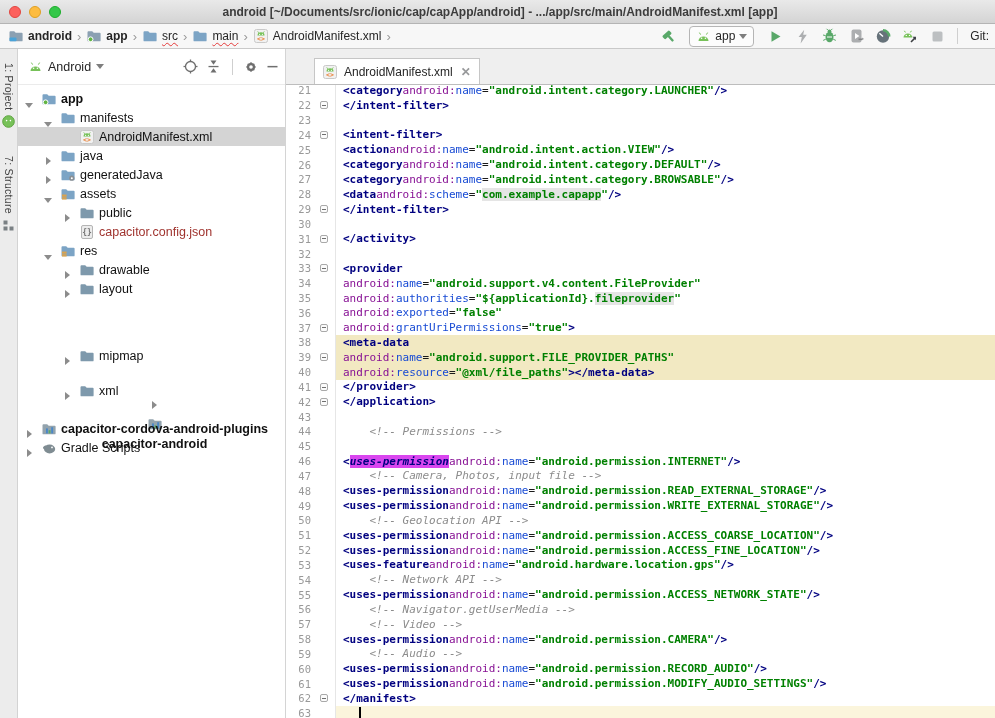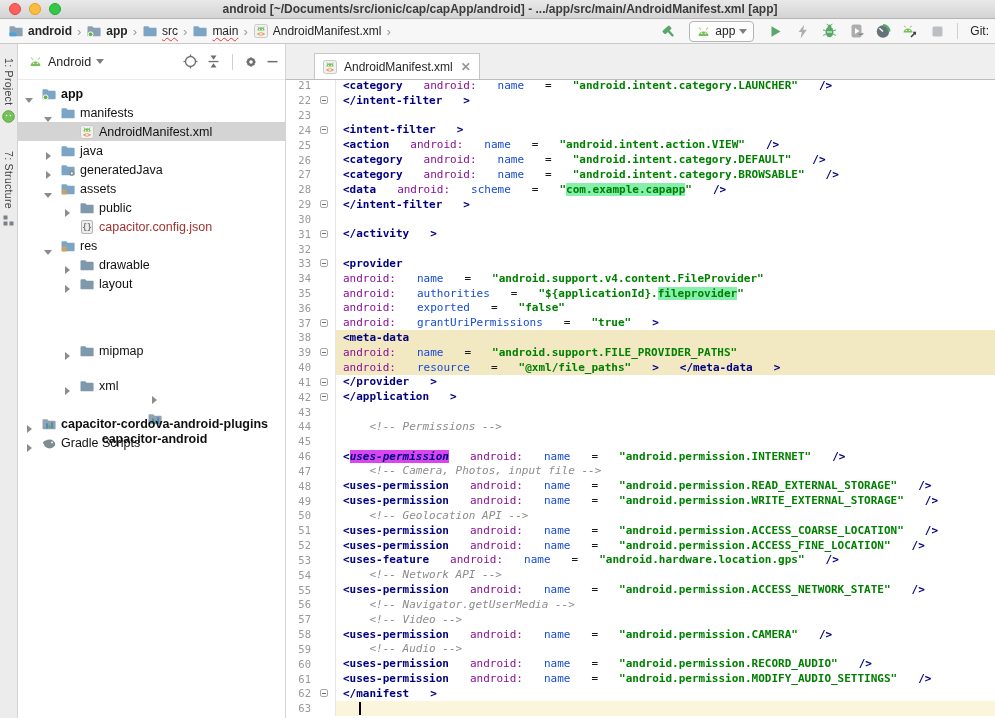--- a/index.html
+++ b/index.html
@@ -1,20 +1,20 @@
 <!DOCTYPE html>
 <html style="--sel-yellow: #f2e9c2; --caret-line: #fbf5dc; --c-tag: #000080; --c-ns: #871094; --c-attr: #174ad4; --c-val: #008000; --c-cmt: #8c8c8c;"><head>
 <meta charset="utf-8">
 <style>
   * { box-sizing: border-box; margin: 0; padding: 0; }
   html,body { width: 995px; height: 718px; overflow: hidden; }
   body { font-family: "Liberation Sans", sans-serif; background: #fff; position: relative; font-size: 12px; color:#1a1a1a; }
 
   
-  .titlebar { height: 19px; background: linear-gradient(#e9e9e9,#d4d4d4); border-bottom: 1px solid #b4b4b4;
+  .titlebar { height: 24px; background: linear-gradient(#e9e9e9,#d4d4d4); border-bottom: 1px solid #b4b4b4;
     display: flex; align-items: center; position: relative; }
   .lights { display: flex; gap: 8px; margin-left: 9px; }
   .light { width: 12px; height: 12px; border-radius: 50%; }
   .light.red { background: #fc615d; border: 1px solid #e14640; }
   .light.yellow { background: #fdbc40; border: 1px solid #dfa023; }
   .light.green { background: #34c749; border: 1px solid #1dad2b; }
   .wintitle { position: absolute; left: 0; right: 0; text-align: center; font-size: 12px; font-weight: bold; color: #3c3c3c; }
   .wintitle .doc-ic { display:inline-block; vertical-align:-3px; margin-right:5px; }
 
   
@@ -64,29 +64,29 @@
   .tab .close { color: #98999b; font-size: 12px; font-weight: bold; padding-left: 2px; cursor: default; }
 
   .codearea { flex: 1; background: #fff; overflow: hidden; position: relative;
     font-family: "DejaVu Sans Mono", monospace; font-size: 11px; }
   .lines { margin-top: -2px; }
   .cline { height: 14.83px; display: flex; align-items: center; white-space: pre; }
   .gut-num { width: 30px; flex: 0 0 30px; text-align: right; padding-right: 5px; color: #999999; font-size: 10.5px; }
   .gut-fold { width: 20px; flex: 0 0 20px; border-right: 1px solid #e6e6e6; align-self: stretch; position: relative; }
   .foldbox { position: absolute; left: 4px; top: 3.5px; width: 8px; height: 8px; background: #fbfbfb; border: 1px solid #a9a9a9; border-radius: 2px; }
   .foldbox::after { content:""; position: absolute; left: 1px; top: 2.5px; width: 4px; height: 1px; background: #6f6f6f; }
-  .ctext { flex: 1; padding-left: 7px; align-self: stretch; display: flex; align-items: center; gap: 21px; }
+  .ctext { flex: 1; padding-left: 7px; align-self: stretch; display: flex; align-items: center; }
   .cline.sel .ctext { background: var(--sel-yellow); }
   .cline.caretline .ctext { background: var(--caret-line); }
   .tag { color: var(--c-tag); font-weight: bold; }
   .ns { color: var(--c-ns); }
   .attr { color: var(--c-attr); }
   .val { color: var(--c-val); font-weight: bold; }
   .cmt { color: var(--c-cmt); font-style: italic; }
-  .mk-green { background: #86efac; font-style: normal; }
+  .mk-green { background: #e5e5e5; font-style: normal; }
   .mk-yellow { background: #d946ef; }
   .caret { display: inline-block; width: 2px; height: 13px; background: #000; margin-left: 16px; }
   svg { display: block; }
 </style>
 </head>
 <body>
 
 <div class="titlebar">
   <div class="lights">
     <span class="light red"></span>

